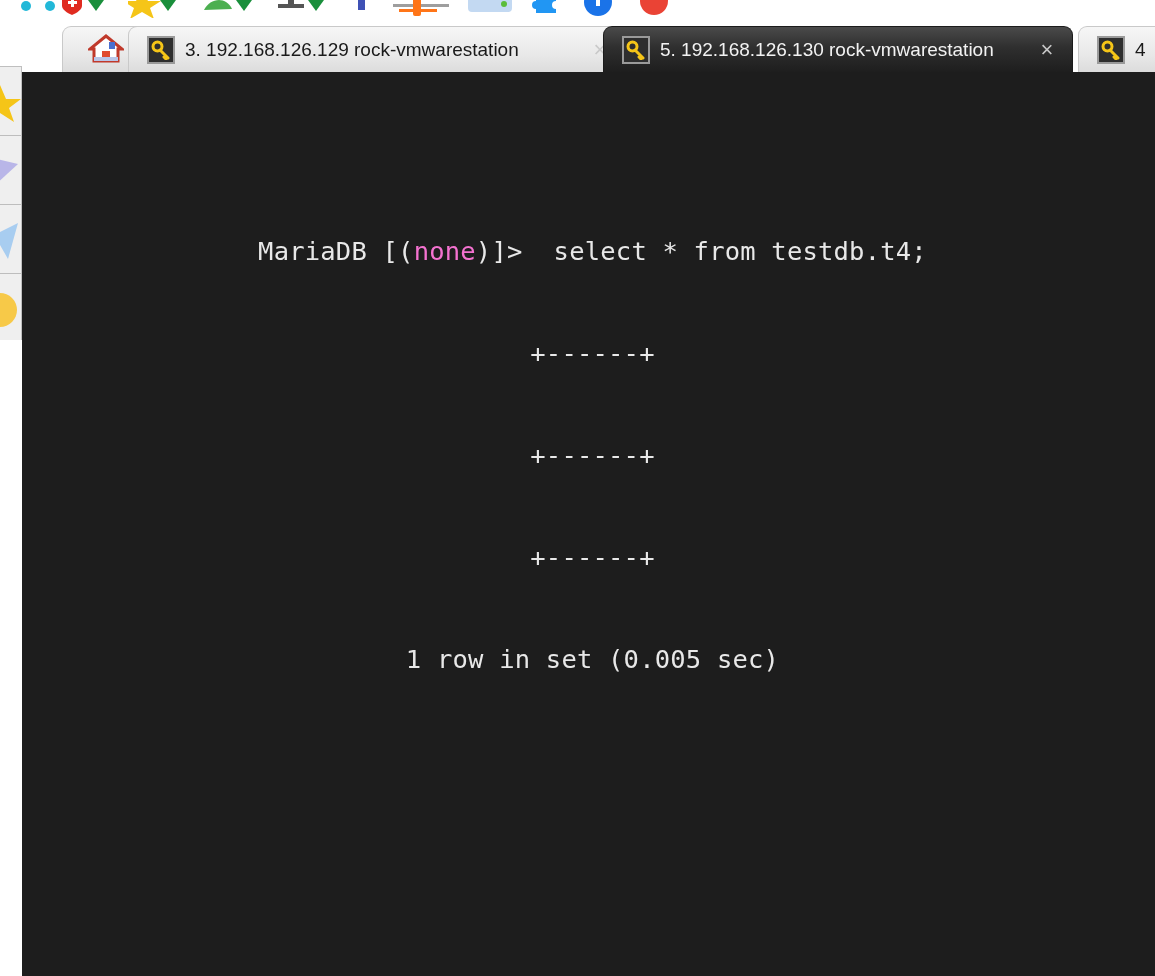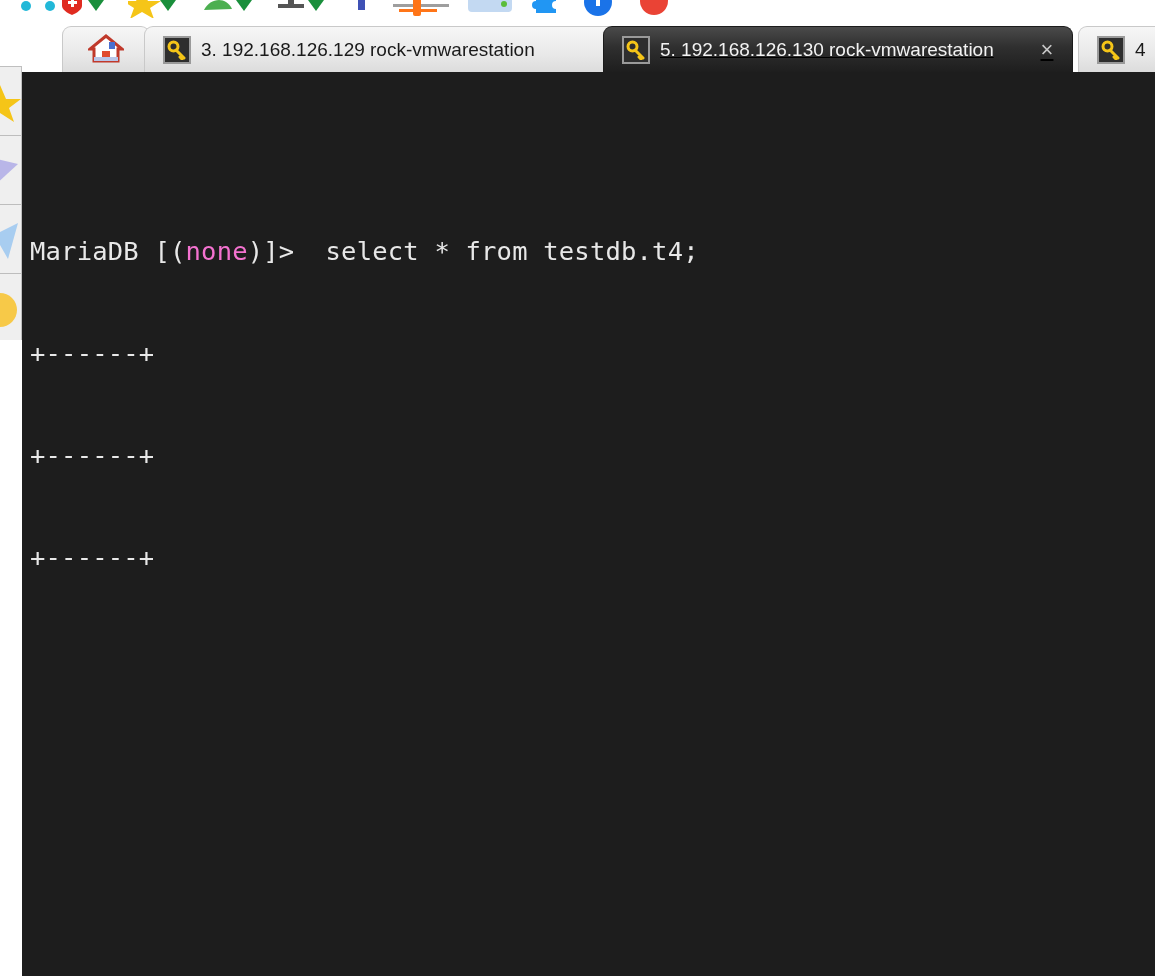--- a/index.html
+++ b/index.html
@@ -52,32 +52,30 @@
   .tab.inactive {
     background: linear-gradient(to bottom, #f6f6f6 0%, #e9e9e9 60%, #dcdcdc 100%);
     border: 1px solid #c9c9c9;
     border-bottom: none;
   }
   .tab.active {
     background: linear-gradient(to bottom, #4a4a4a 0%, #2f2f2f 45%, #1e1e1e 100%);
     border: 1px solid #1b1b1b;
     border-bottom: none;
     z-index: 5;
-    text-decoration: underline;
   }
   .tab-home {
     left: 62px;
     width: 88px;
     justify-content: center;
   }
   .tab-3 {
     left: 128px;
     width: 498px;
     padding-left: 18px;
-    margin-left: 16px;
   }
   .tab-5 {
     left: 603px;
     width: 470px;
     padding-left: 18px;
   }
   .tab-4 {
     left: 1078px;
     width: 120px;
     padding-left: 18px;
@@ -157,21 +155,21 @@
   }
   #term-inner {
     padding: 26px 0 0 8px;
     font-family: "DejaVu Sans Mono", monospace;
     font-size: 25.5px;
     line-height: 34px;
     color: #e8e8e8;
     white-space: pre;
     letter-spacing: 0.2px;
   }
-  .ln { height: 34px; }
+  .ln { height: 34px; text-align: center; }
   .db { color: #f472d0; }
   .blank { height: 34px; }
 </style>
 </head>
 <body>
 
 <div id="toolbar-strip">
 
   <span class="tb-icon" style="left:18px;">
     <svg width="44" height="18" viewBox="0 0 44 18">
@@ -334,20 +332,21 @@
 </div>
 
 <div id="terminal">
   <div id="term-inner">
 
     
     <div class="ln"><span>MariaDB [(</span><span class="db">none</span><span>)]&gt;</span><span>  select * from testdb.t4;</span></div>
     <div class="ln">+------+</div>
     <div class="ln">+------+</div>
     <div class="ln">+------+</div>
+    <div class="ln">1 row in set (0.005 sec)</div>
     <div class="blank"></div>
 
     
     
     
     
     
     
     
     

